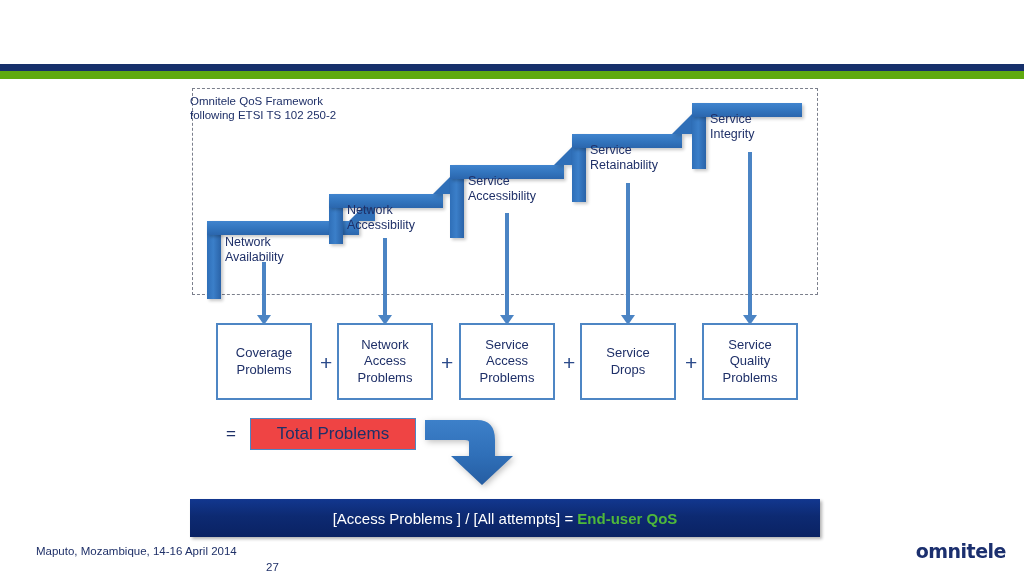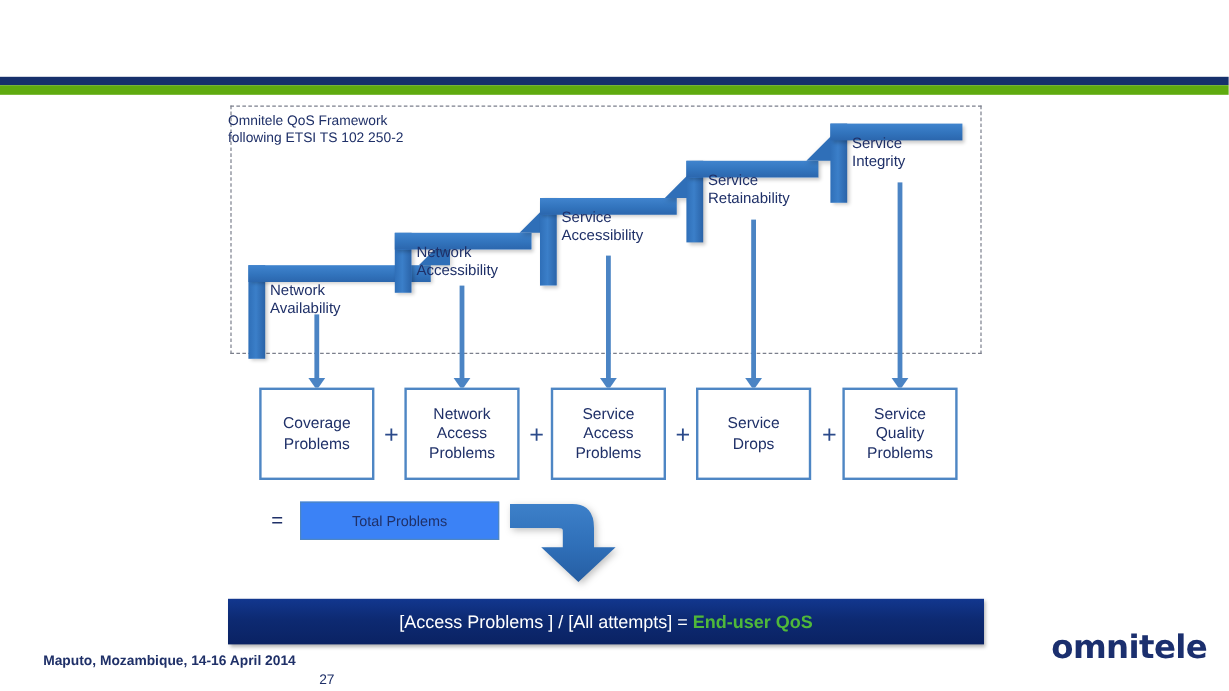--- a/index.html
+++ b/index.html
@@ -69,48 +69,48 @@
   }
   .plus{
     position:absolute;font-size:21px;color:#2b4a8a;
     font-weight:400;line-height:1;
   }
 
   
   .eq{position:absolute;font-size:17px;color:#1f3068;}
   .totalbox{
     position:absolute;box-sizing:border-box;
-    border:1.8px solid #4e86c4;background:#3b82f6;
+    border:1.8px solid #4e86c4;background:#ef4444;
     display:flex;align-items:center;justify-content:center;
-    font-size:12px;color:#1f3068;
+    font-size:17px;color:#1f3068;
   }
 
   
   .bent{position:absolute;left:425px;top:418px;width:90px;height:68px;
         filter:drop-shadow(2px 2px 3px rgba(0,0,0,.25));}
 
   
   .banner{
     position:absolute;left:190px;top:499px;width:630px;height:38px;
     background:linear-gradient(to bottom,#12378f 0%,#0d2a72 45%,#0a2263 100%);
     display:flex;align-items:center;justify-content:center;
     box-shadow:2px 2px 3px rgba(0,0,0,.3);
   }
   .banner-text{font-size:15px;color:#ffffff;}
   .banner-text .qos{color:#4fb83a;font-weight:bold;}
 
   
   .footer{
     position:absolute;left:36px;top:545px;
-    font-size:11.5px;color:#1f3068;font-weight:bold;
+    font-size:11.5px;color:#1f3068;
   }
   .slideno{position:absolute;left:266px;top:561px;font-size:11.5px;color:#1f3068;text-align:center;}
   .logo{
-    position:absolute;right:18px;top:524px;
-    font-size:27px;font-weight:bold;color:#1b2f6e;
+    position:absolute;right:18px;top:540px;
+    font-size:19px;font-weight:bold;color:#1b2f6e;
     letter-spacing:-.5px;font-family:"DejaVu Sans",sans-serif;margin-left:20px;
   }
 </style>
 </head>
 <body>
 
 <div class="slide">
 
   <div class="rule-navy"></div>
   <div class="rule-green"></div>

